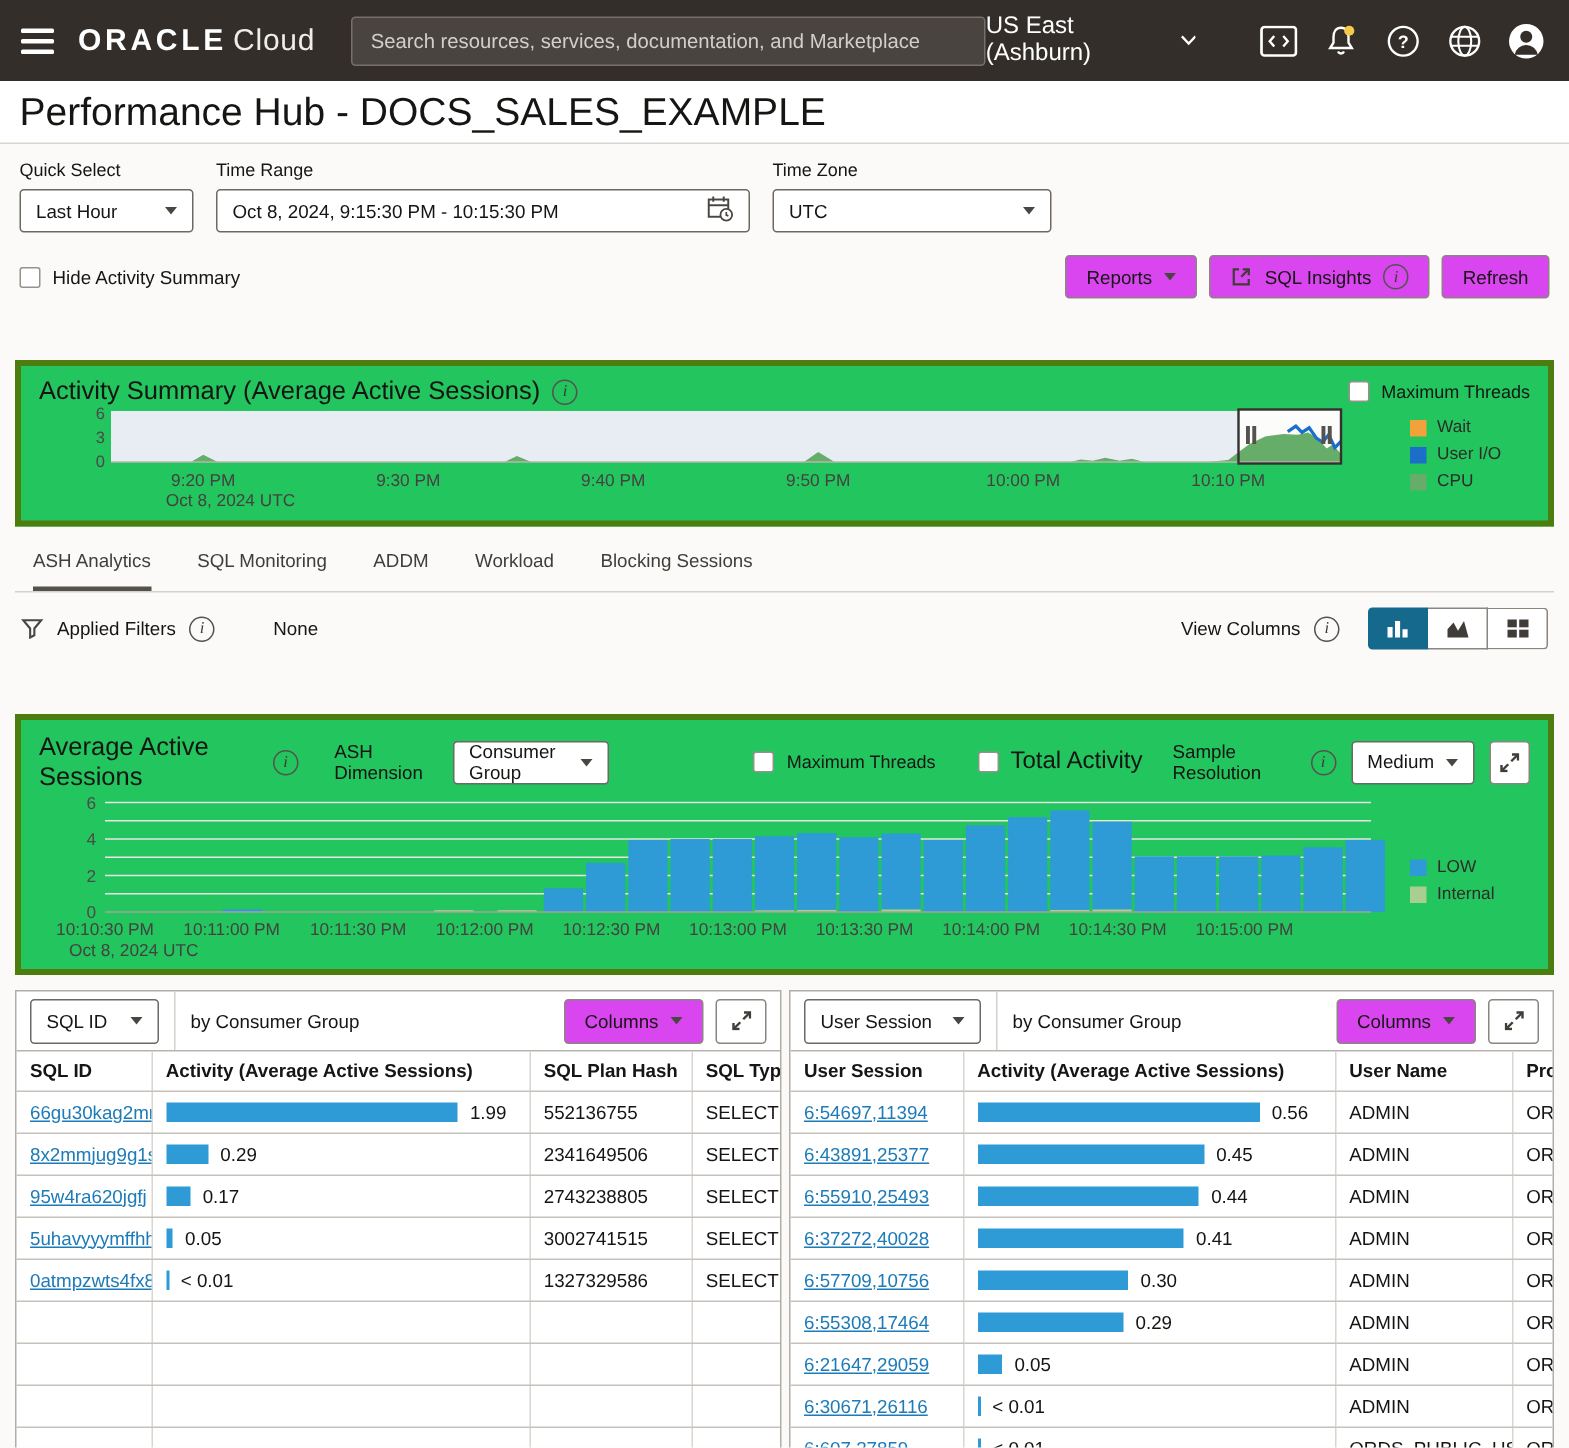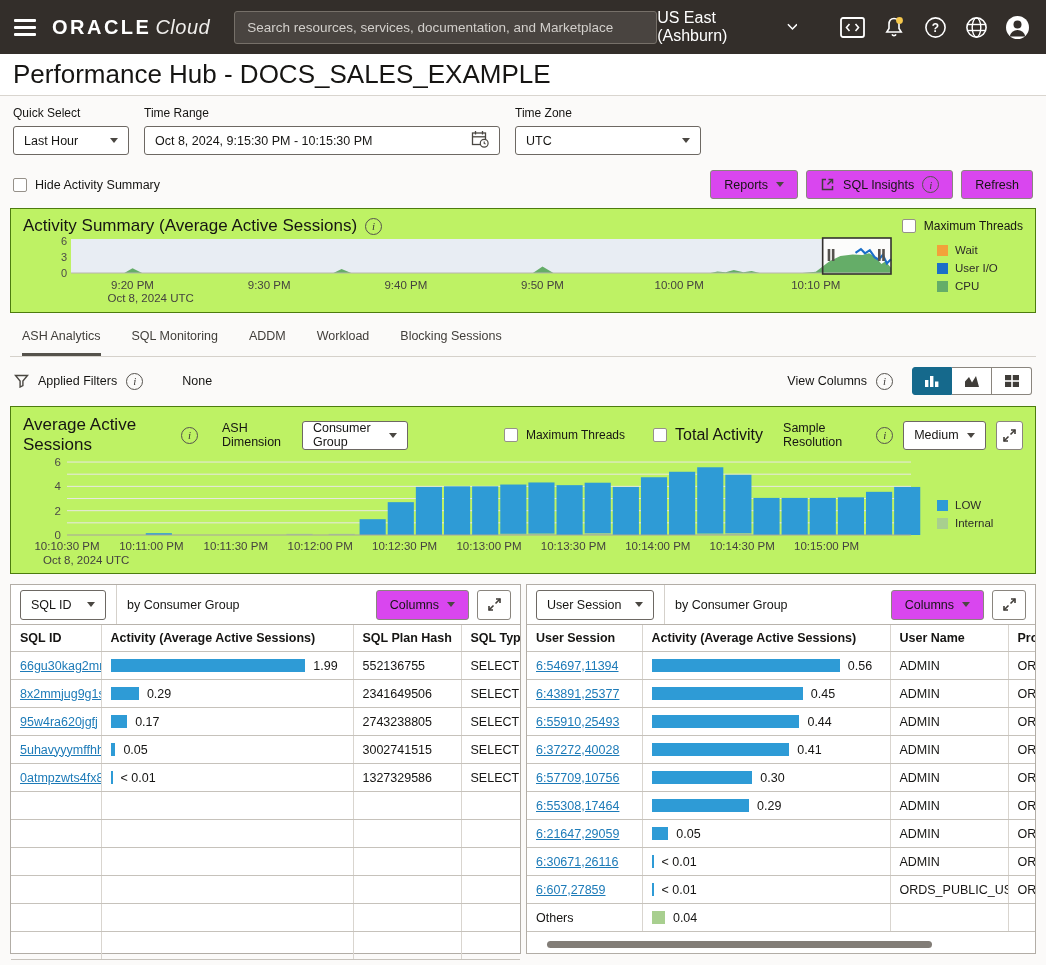--- a/index.html
+++ b/index.html
@@ -4,21 +4,21 @@
 <style>
   * { margin:0; padding:0; box-sizing:border-box; }
   html,body { width:1046px; height:965px; overflow:hidden; }
   body { font-family:"Liberation Sans",sans-serif; background:#fbfaf9; color:#161513; font-size:12.5px; }
 
   
   .topbar { height:54px; background:#332e2a; display:flex; align-items:center; padding:0 16px 0 14px; }
   .hamb { width:24px; display:flex; flex-direction:column; gap:4px; cursor:pointer; margin-right:16px; }
   .hamb span { height:3px; background:#fff; border-radius:1px; }
   .logo { color:#fff; font-size:20px; font-weight:bold; letter-spacing:2.5px; white-space:nowrap; }
-  .logo .cloud { font-weight:normal; letter-spacing:.5px; color:#efedeb; margin-left:4px;font-style:italic; }
+  .logo .cloud { font-weight:normal; letter-spacing:.5px; color:#efedeb; margin-left:4px; }
   .search { width:460px; height:33px; margin-left:24px; background:#494440; border:1px solid #767069;
             border-radius:3px; color:#d2cfcb; font-size:13.5px; display:flex; align-items:center; padding:0 12px; }
   .tb-spacer { flex:1; }
   .region { color:#fff; font-size:16px; display:flex; align-items:center; gap:8px; margin-right:26px; cursor:pointer; }
   .tb-ic { width:26px; height:26px; display:flex; align-items:center; justify-content:center; margin-left:17px; cursor:pointer; position:relative; }
 
   
   .titlebar { height:42px; background:#fff; border-bottom:1px solid #d9d5cf; display:flex; align-items:center; padding:0 13px; }
   .titlebar h1 { font-size:26px; font-weight:normal; }
 
@@ -34,21 +34,21 @@
   .fbox .flabel { margin-right:8px; }
 
   .action-row { display:flex; align-items:center; padding:15px 3px 9px; }
   .cbwrap { display:flex; align-items:center; gap:8px; font-size:12.5px; cursor:pointer; white-space:nowrap; }
   .cb { width:14px; height:14px; border:1px solid #96918a; border-radius:2px; background:#fff; flex:0 0 auto; }
   .btns { margin-left:auto; display:flex; gap:8px; }
   .btn { height:29px; border:1px solid #8a857e; border-radius:3px; background:#d946ef; font-size:12.5px; color:#161513;
          display:flex; align-items:center; gap:8px; padding:0 13px; cursor:pointer; font-family:inherit; }
 
   
-  .panel { border:1px solid #4d7c0f; background:#bef264; }
+  .panel { border:4px solid #4d7c0f; background:#22c55e;margin-top:32px; }
   .p1 { padding:7px 12px 2px; }
   .p-head { display:flex; align-items:center; gap:8px; }
   .p-head h2 { font-size:17px; font-weight:normal; }
   .ml-auto { margin-left:auto; }
   .chartrow { display:flex; align-items:flex-start; }
   .legend { display:flex; flex-direction:column; gap:6px; font-size:11.5px; color:#2e2c29; padding-top:12px; margin-left:14px; }
   .legitem { display:flex; align-items:center; gap:7px; white-space:nowrap; }
   .sw { width:11px; height:11px; flex:0 0 auto; }
 
   .info { width:17px; height:17px; border:1px solid #55524e; border-radius:50%; display:inline-flex; align-items:center;

